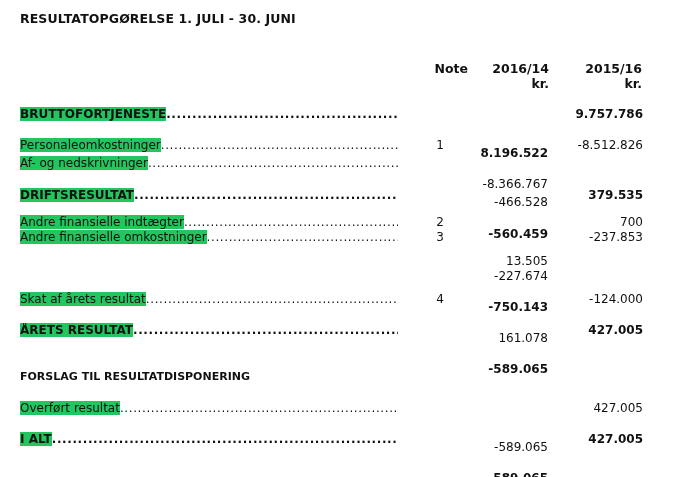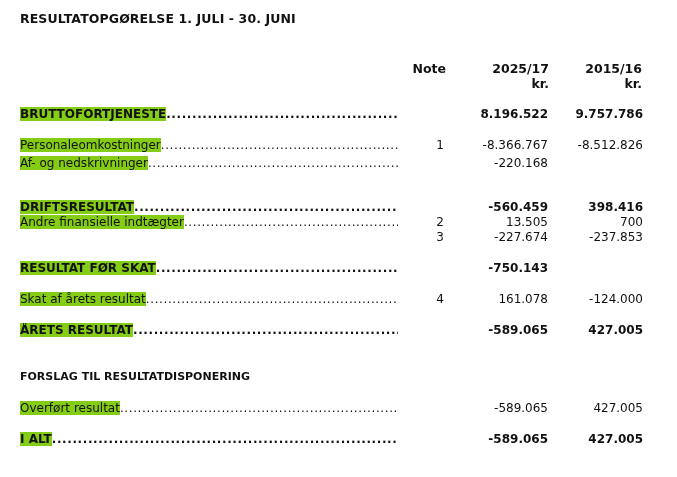--- a/index.html
+++ b/index.html
@@ -1,40 +1,40 @@
 <!DOCTYPE html>
 <html><head>
 <meta charset="utf-8">
 <style>
   html, body { margin:0; padding:0; background:#ffffff; }
   body { width:677px; height:477px; position:relative; overflow:hidden;
          font-family:"DejaVu Sans", sans-serif; color:#111; font-size:12px; }
   .title { position:absolute; left:20px; top:11px; font-weight:bold; font-size:12.5px; letter-spacing:0.1px; }
   .hdr { position:absolute; font-weight:bold; font-size:12.5px; text-align:right; line-height:15px; }
-  .hdr-note { left:402px; width:44px; top:61px; text-align:right; }
+  .hdr-note { left:424px; width:44px; top:61px; text-align:right; }
   .hdr-c1 { left:470px; width:79px; top:61px; }
   .hdr-c2 { left:565px; width:77px; top:61px; }
   .row { position:absolute; left:20px; width:640px; height:15px; line-height:15px; font-size:12px; }
   .row.bold { font-weight:bold; }
   .row .label { position:absolute; left:0; width:378px; overflow:hidden; white-space:nowrap; }
-  .row .label span.txt { background:#84cc16; }
+  .row .label span.txt { background:#22c55e; }
   .row .label::after { content:"........................................................................................................................................"; letter-spacing:0.6px; }
   .row .note { position:absolute; left:405px; width:30px; text-align:center; font-weight:normal; }
-  .row .v1 { position:absolute; left:440px; width:88px; text-align:right; }
+  .row .v1 { position:absolute; left:440px; width:88px; text-align:right;margin-top:39px; }
   .row .v2 { position:absolute; left:535px; width:88px; text-align:right; }
   .section { position:absolute; left:20px; font-weight:bold; font-size:11px; }
 </style>
 </head>
 <body>
 
 <div class="title">RESULTATOPGØRELSE 1. JULI - 30. JUNI</div>
 
 <div class="hdr hdr-note">Note</div>
 <div class="hdr hdr-c1">
-  <div>2025/17</div>
+  <div>2016/14</div>
   <div style="font-weight:bold;">kr.</div>
 </div>
 <div class="hdr hdr-c2">
   <div>2015/16</div>
   <div>kr.</div>
 </div>
 
 <div class="row bold" style="top:107px">
   <div class="label"><span class="txt">BRUTTOFORTJENESTE</span></div>
   <div class="note"></div>
@@ -45,45 +45,45 @@
 <div class="row" style="top:138px">
   <div class="label"><span class="txt">Personaleomkostninger</span></div>
   <div class="note">1</div>
   <div class="v1">-8.366.767</div>
   <div class="v2">-8.512.826</div>
 </div>
 
 <div class="row" style="top:156px">
   <div class="label"><span class="txt">Af- og nedskrivninger</span></div>
   <div class="note"></div>
-  <div class="v1">-220.168</div>
+  <div class="v1">-466.528</div>
 </div>
 
-<div class="row bold" style="top:200px">
+<div class="row bold" style="top:188px">
   <div class="label"><span class="txt">DRIFTSRESULTAT</span></div>
   <div class="note"></div>
   <div class="v1">-560.459</div>
-  <div class="v2">398.416</div>
+  <div class="v2">379.535</div>
 </div>
 
 <div class="row" style="top:215px">
   <div class="label"><span class="txt">Andre finansielle indtægter</span></div>
   <div class="note">2</div>
   <div class="v1">13.505</div>
   <div class="v2">700</div>
 </div>
 
 <div class="row" style="top:230px">
+  <div class="label"><span class="txt">Andre finansielle omkostninger</span></div>
   <div class="note">3</div>
   <div class="v1">-227.674</div>
   <div class="v2">-237.853</div>
 </div>
 
 <div class="row bold" style="top:261px">
-  <div class="label"><span class="txt">RESULTAT FØR SKAT</span></div>
   <div class="note"></div>
   <div class="v1">-750.143</div>
 </div>
 
 <div class="row" style="top:292px">
   <div class="label"><span class="txt">Skat af årets resultat</span></div>
   <div class="note">4</div>
   <div class="v1">161.078</div>
   <div class="v2">-124.000</div>
 </div>

